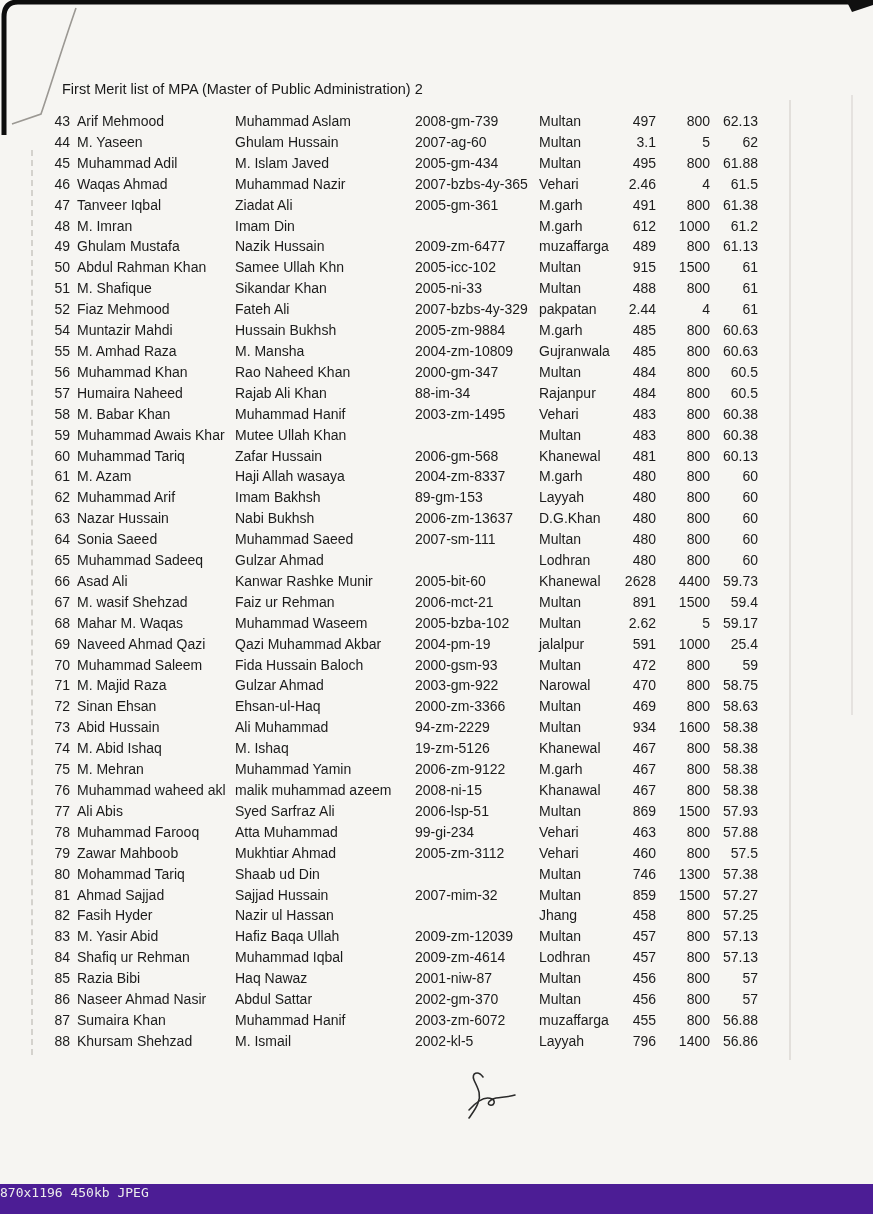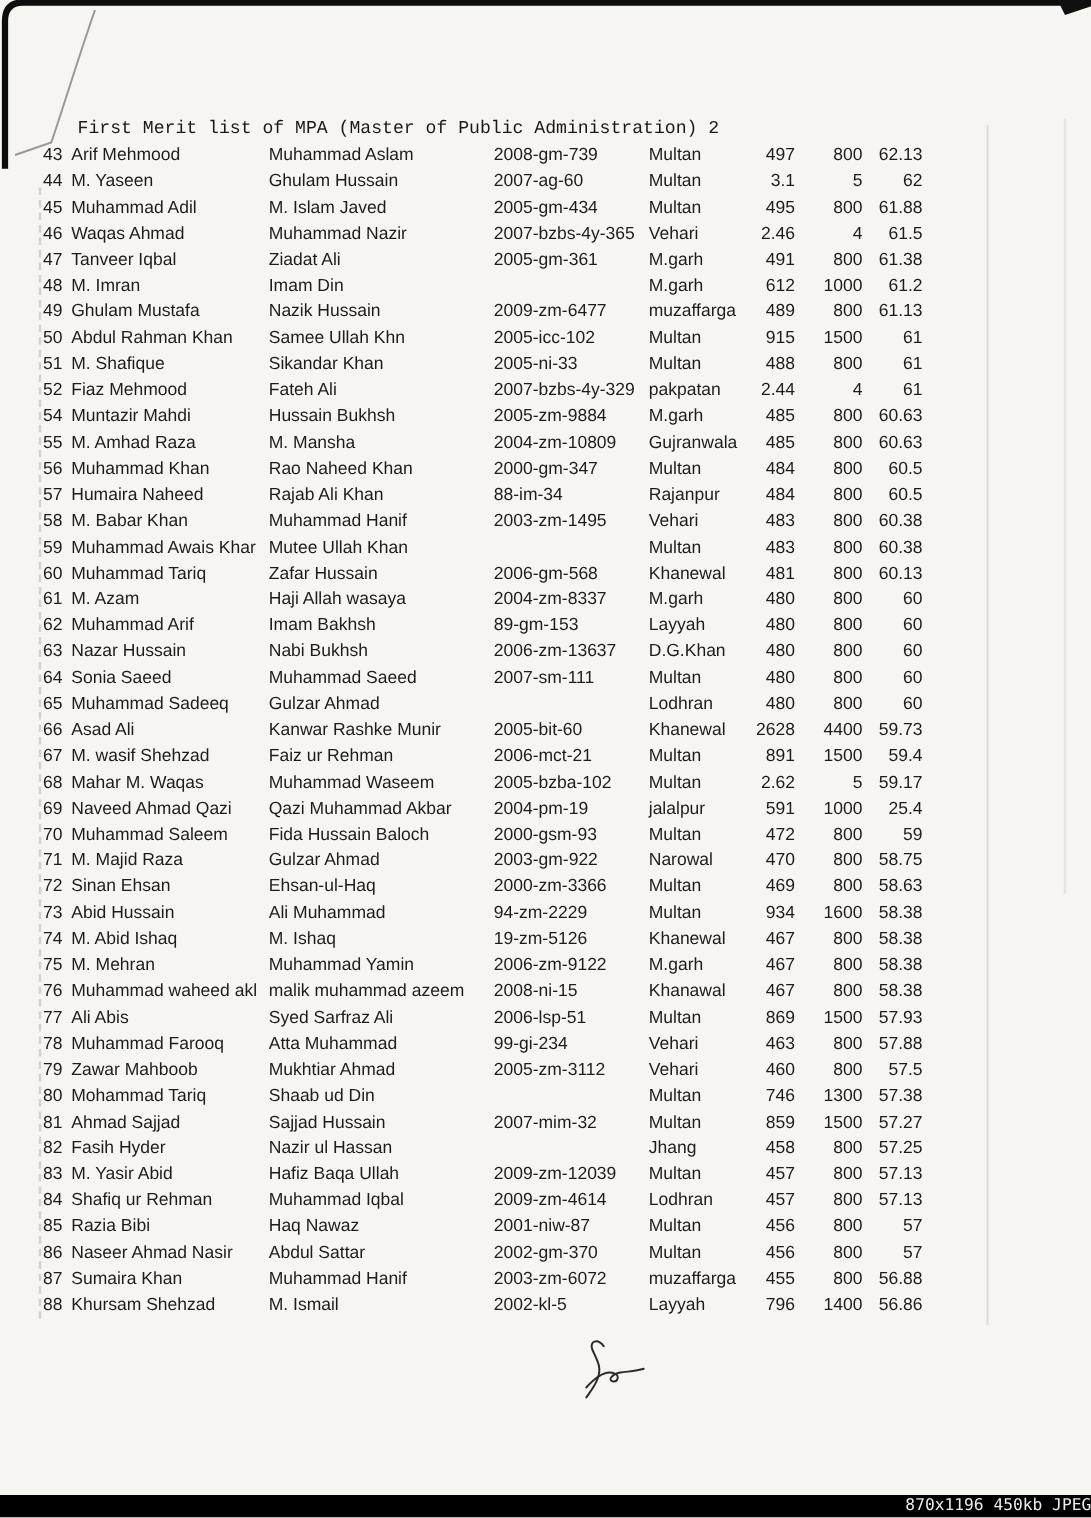--- a/index.html
+++ b/index.html
@@ -15,43 +15,43 @@
   #artifacts{position:absolute;top:0;left:0;width:873px;height:1214px;pointer-events:none;}
   .margin-dots{
     position:absolute;left:31px;top:150px;height:905px;width:0;
     border-left:2px dashed rgba(150,145,138,0.35);
   }
   .streak1{position:absolute;left:789px;top:100px;height:960px;width:2px;background:rgba(205,202,195,0.5);}
   .streak2{position:absolute;left:851px;top:95px;height:620px;width:2px;background:rgba(208,205,199,0.45);}
   
   #doc{position:absolute;top:78px;left:0;right:0;}
   #title{
-    margin:16px 0 0 62px;
+    margin:2px 0 0 62px;
     font-size:14.5px;font-weight:400;line-height:19px;
-    color:#191919;white-space:nowrap;font-family:Liberation Mono, monospace;
+    color:#191919;white-space:nowrap;
   }
-  #merit-table{margin-top:0;}
+  #merit-table{margin-top:12px;padding-left:20px;}
   .trow{
     display:grid;
     grid-template-columns:52px 158px 180px 124px 86px 36px 54px 48px;
     height:20.92px;line-height:20.92px;
     font-size:14px;
   }
   .cell{white-space:nowrap;overflow:visible;}
   .c0{text-align:right;padding-right:2px;}
   .c1,.c2,.c3,.c4{text-align:left;padding-left:5px;}
   .c5,.c6,.c7{text-align:right;}
   
   #signature{position:absolute;left:456px;top:1070px;}
   
   #footer-bar{
-    position:absolute;left:0;bottom:0;width:873px;height:18px;
-    background:#000000;color:#ececec;
+    position:absolute;left:0;bottom:0;width:873px;height:30px;
+    background:#4c1d95;color:#ececec;
     font-family:"DejaVu Sans Mono",monospace;
-    font-size:13px;line-height:18px;text-align:right;
+    font-size:13px;line-height:18px;text-align:left;
   }
 </style>
 </head>
 <body>
 
 <div id="page">
 
   <div id="artifacts">
     <div class="margin-dots"></div>
     <div class="streak1"></div>

